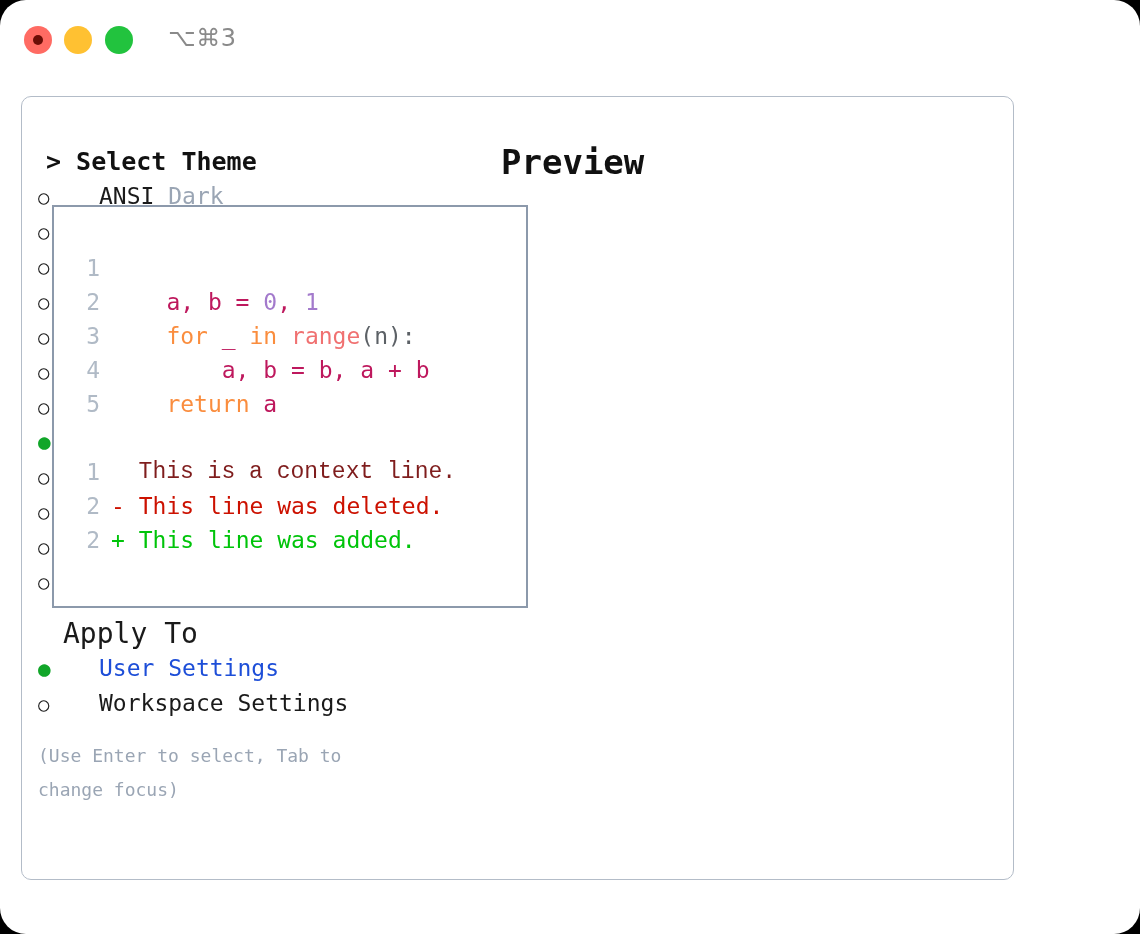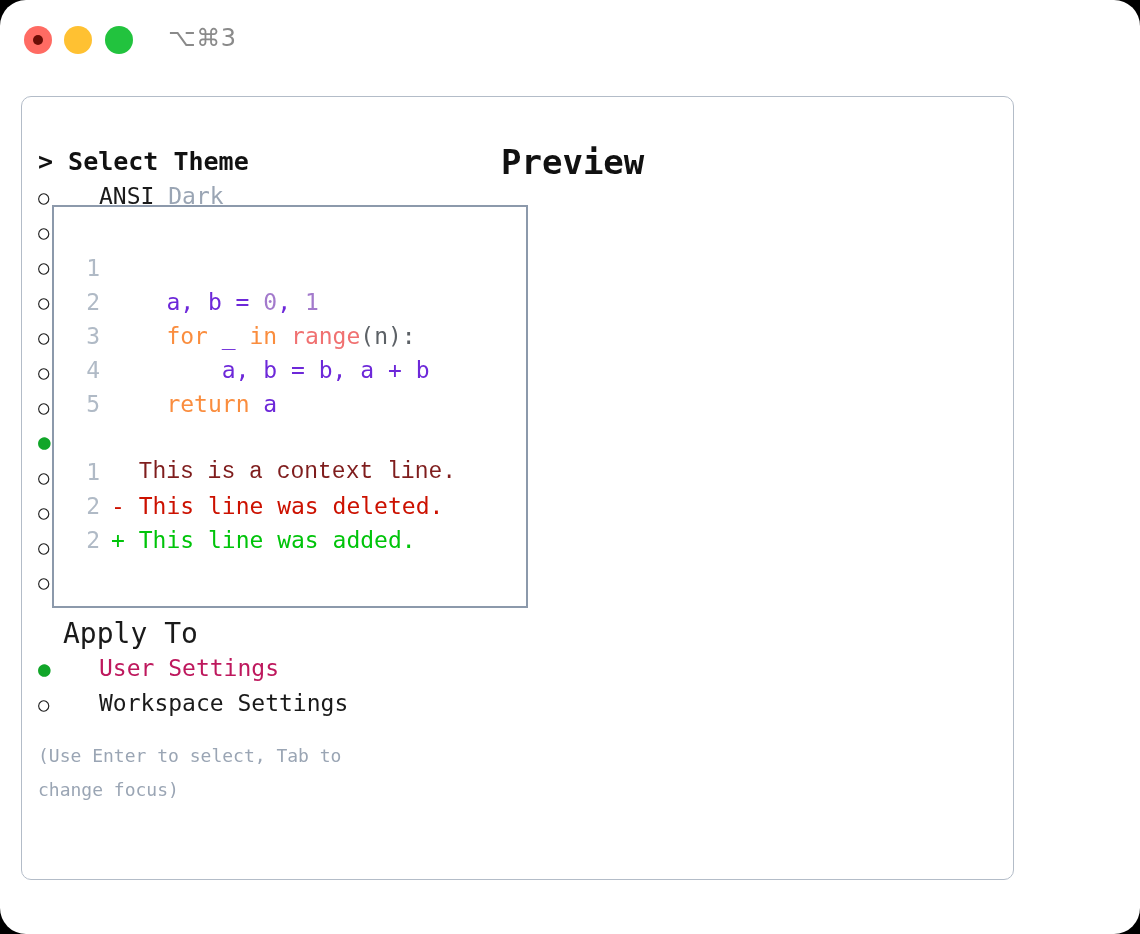--- a/index.html
+++ b/index.html
@@ -82,37 +82,38 @@
     top: 48px;
     width: 500px;
   }
   
   .head-line {
     font-size: 25px;
     font-weight: bold;
     color: #111111;
     line-height: 34px;
     white-space: pre;
+    margin-left: 8px;
   }
   .row {
     display: flex;
     align-items: baseline;
     line-height: 34px;
     font-size: 23px;
     white-space: pre;
   }
   .marker {
     width: 25px;
     flex: 0 0 25px;
     font-size: 19px;
     color: #1a1a1a;
   }
   .marker.sel { color: #11a629; font-size: 21px; }
   .name { color: #1a1a1a; margin-left: 36px; }
-  .name.sel { color: #be185d; }
+  .name.sel { color: #1d4ed8; }
   .tag { color: #9aa5b4; }
   .gap-18 { height: 18px; }
   .subhead {
     font-size: 28px;
     color: #1a1a1a;
     line-height: 34px;
     padding-left: 25px;
     white-space: pre;
   }
   .hint {
@@ -153,21 +154,21 @@
     text-align: right;
     color: #b0bac6;
     margin-right: 11px;
   }
   .ln.dim { color: #b0bac6; }
   .blank-line { height: 34px; }
   .kw   { color: #fa8d3e; }
   .fn   { color: #399ee6; }
   .num  { color: #a37acc; }
   .bi   { color: #f07171; }
-  .id   { color: #6d28d9; }
+  .id   { color: #be185d; }
   .punc { color: #5c6166; }
   .ctx  { color: #7f1d1d; font-family: Liberation Mono, monospace; }
   .del  { color: #cc1100; }
   .add  { color: #00c40a; }
 </style>
 </head>
 <body>
 
 <div class="window">
 

